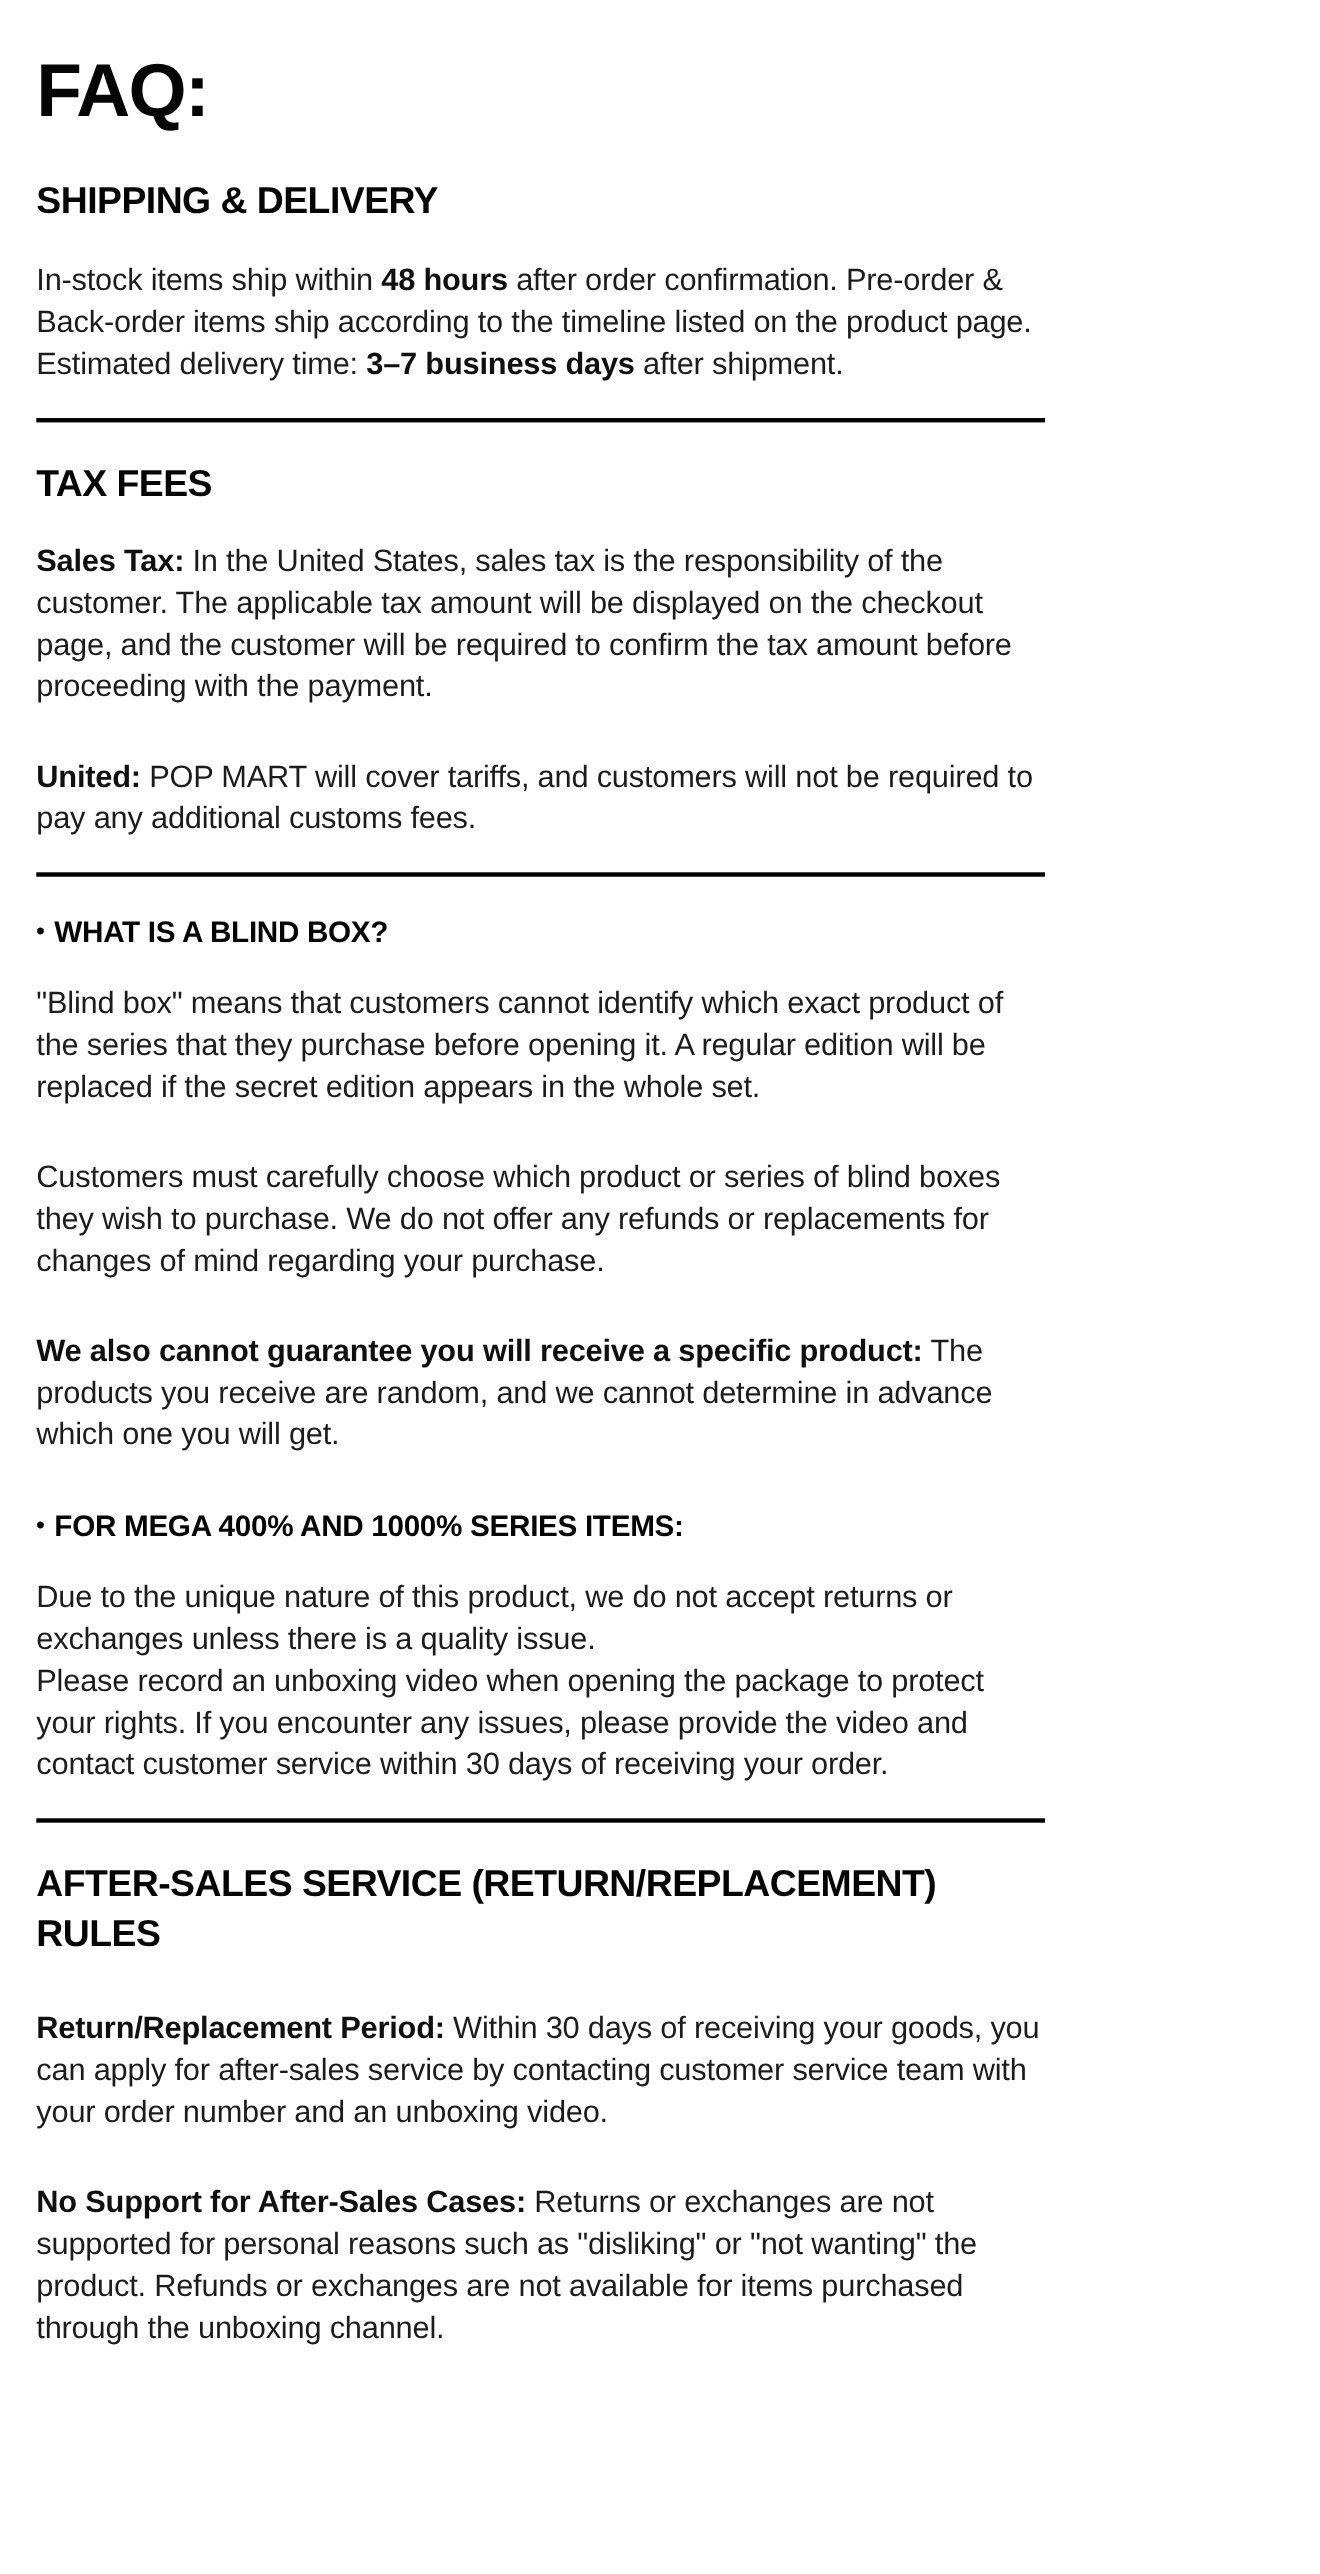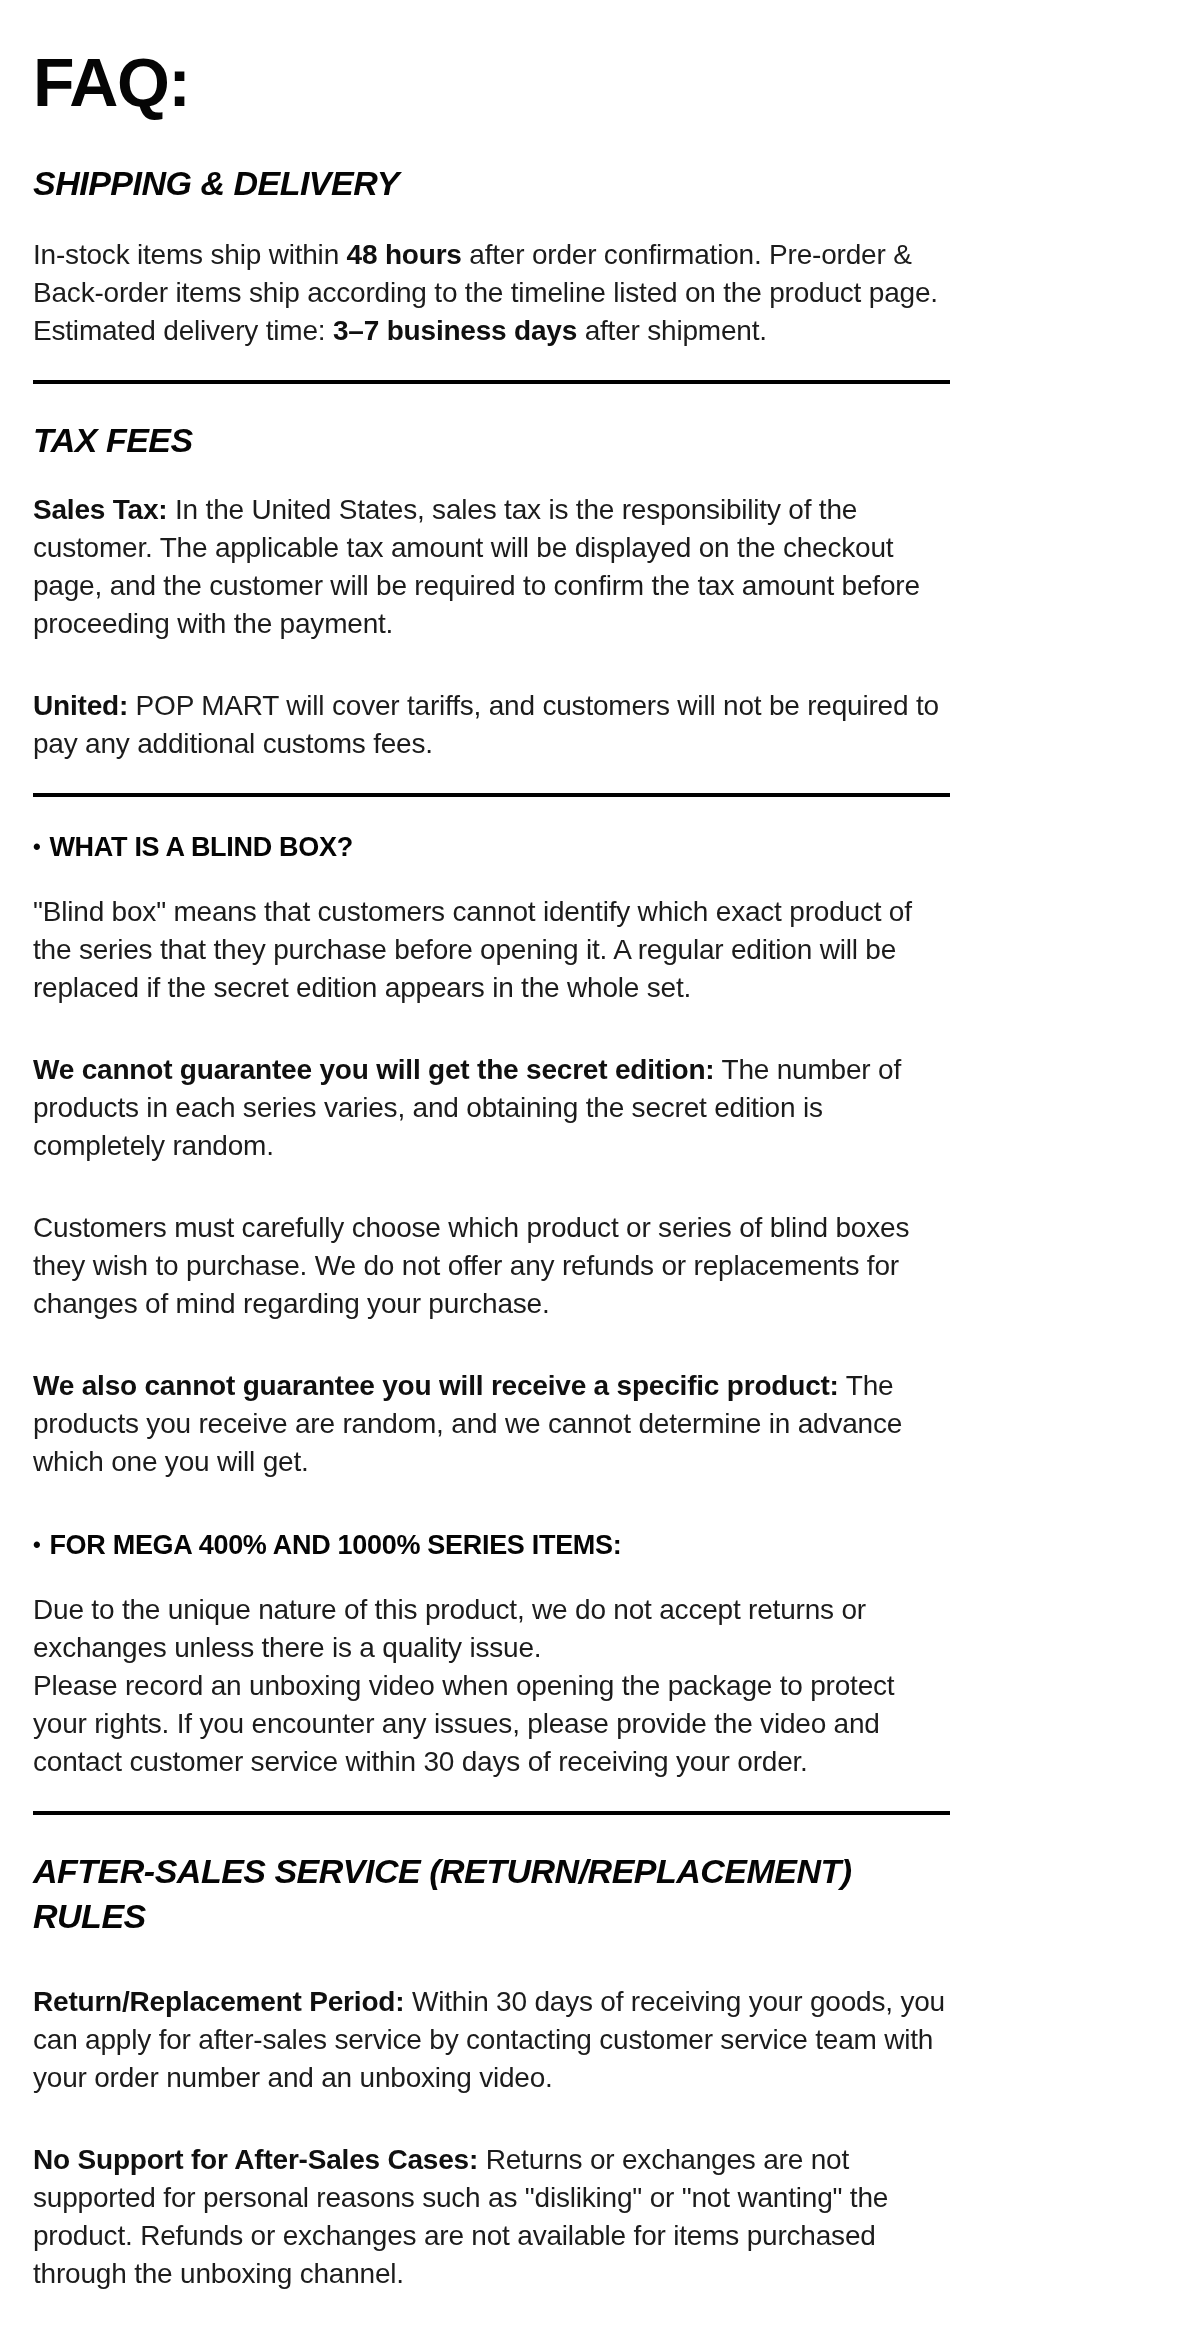--- a/index.html
+++ b/index.html
@@ -24,21 +24,20 @@
     letter-spacing: -1.5px;
     color: #050505;
   }
   .h2 {
     margin: 45px 0 0 0;
     font-size: 34px;
     line-height: 45px;
     font-weight: 700;
     letter-spacing: -0.5px;
     color: #050505;
-    font-style: italic;
   }
   .h2.after-hr { margin-top: 34px; }
   .h2 .hline { display: block; }
   .h3 {
     margin: 32px 0 0 0;
     font-size: 27px;
     line-height: 36px;
     font-weight: 700;
     letter-spacing: -0.3px;
     color: #050505;
@@ -94,21 +93,20 @@
   <hr class="rule">
 
   <section>
 
     <h3 class="h3">
         <span class="bullet">•</span>
         <span>WHAT IS A BLIND BOX?</span>
       </h3>
     <p class="body">"Blind box" means that customers cannot identify which exact product of the series that they purchase before opening it. A regular edition will be replaced if the secret edition appears in the whole set.</p>
 
-    <p class="body gap"><b>We cannot guarantee you will get the secret edition:</b><span> The number of products in each series varies, and obtaining the secret edition is completely random.</span></p>
 
     <p class="body gap">Customers must carefully choose which product or series of blind boxes they wish to purchase. We do not offer any refunds or replacements for changes of mind regarding your purchase.</p>
 
     <p class="body gap"><b>We also cannot guarantee you will receive a specific product:</b><span> The products you receive are random, and we cannot determine in advance which one you will get.</span></p>
 
     <h3 class="h3 mega">
         <span class="bullet">•</span>
         <span>FOR MEGA 400% AND 1000% SERIES ITEMS:</span>
       </h3>
     <p class="body"><span>Due to the unique nature of this product, we do not accept returns or exchanges unless there is a quality issue.</span><br><span>Please record an unboxing video when opening the package to protect your rights. If you encounter any issues, please provide the video and contact customer service within 30 days of receiving your order.</span></p>

